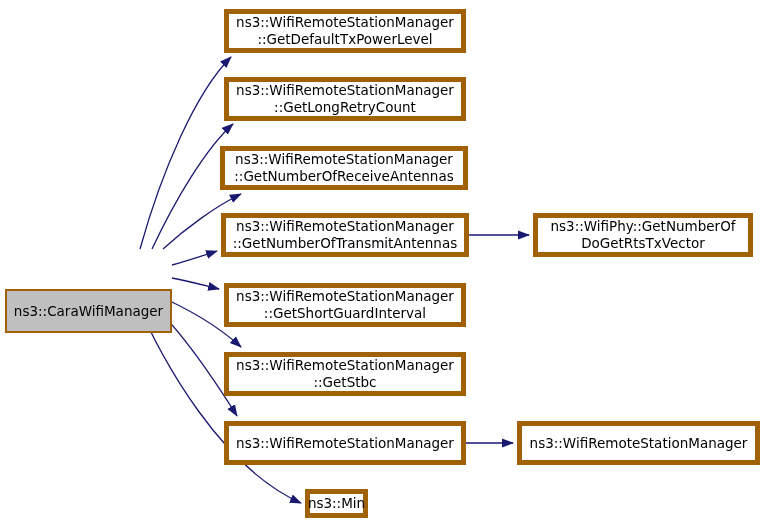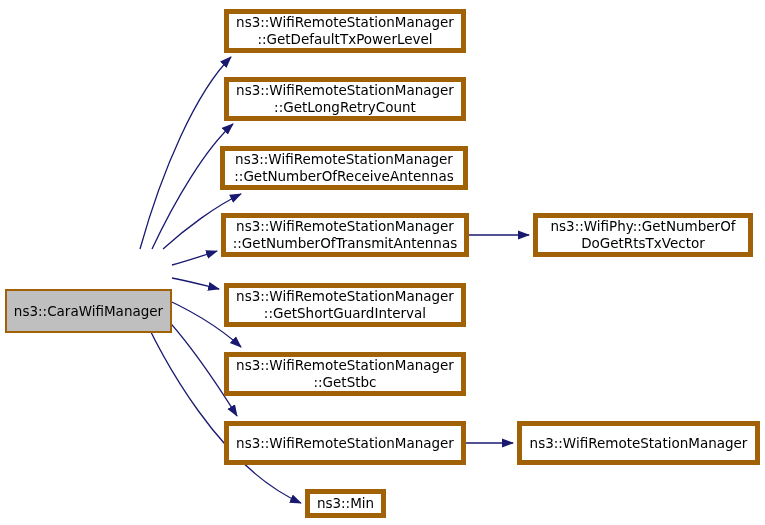--- a/index.html
+++ b/index.html
@@ -98,21 +98,21 @@
 
   <div class="node" style="left:224px; top:352px; width:242px; height:44px;">
     <span>ns3::WifiRemoteStationManager</span>
     <span>::GetStbc</span>
   </div>
 
   <div class="node" style="left:224px; top:421px; width:242px; height:44px;">
     <span>ns3::WifiRemoteStationManager</span>
   </div>
 
-  <div class="node" style="left:305px; top:489px; width:81px; height:29px;">
+  <div class="node" style="left:305px; top:489px; width:63px; height:29px;">
     <span>ns3::Min</span>
   </div>
 
   <div class="node" style="left:533px; top:213px; width:220px; height:44px;">
     <span>ns3::WifiPhy::GetNumberOf</span>
     <span>DoGetRtsTxVector</span>
   </div>
 
   <div class="node" style="left:517px; top:421px; width:243px; height:44px;">
     <span>ns3::WifiRemoteStationManager</span>

